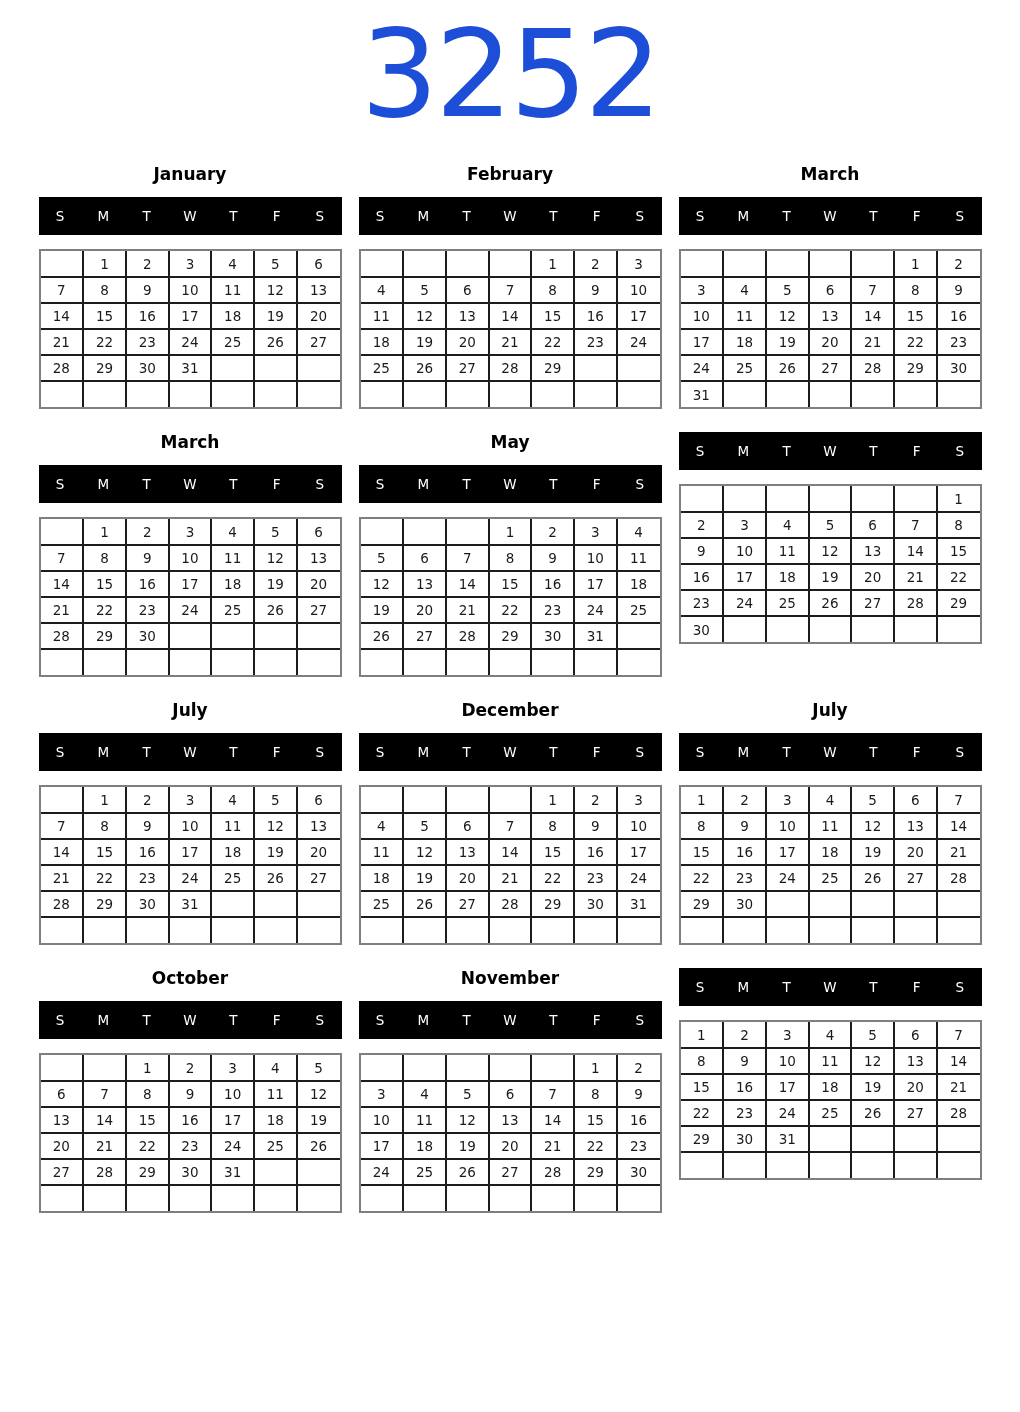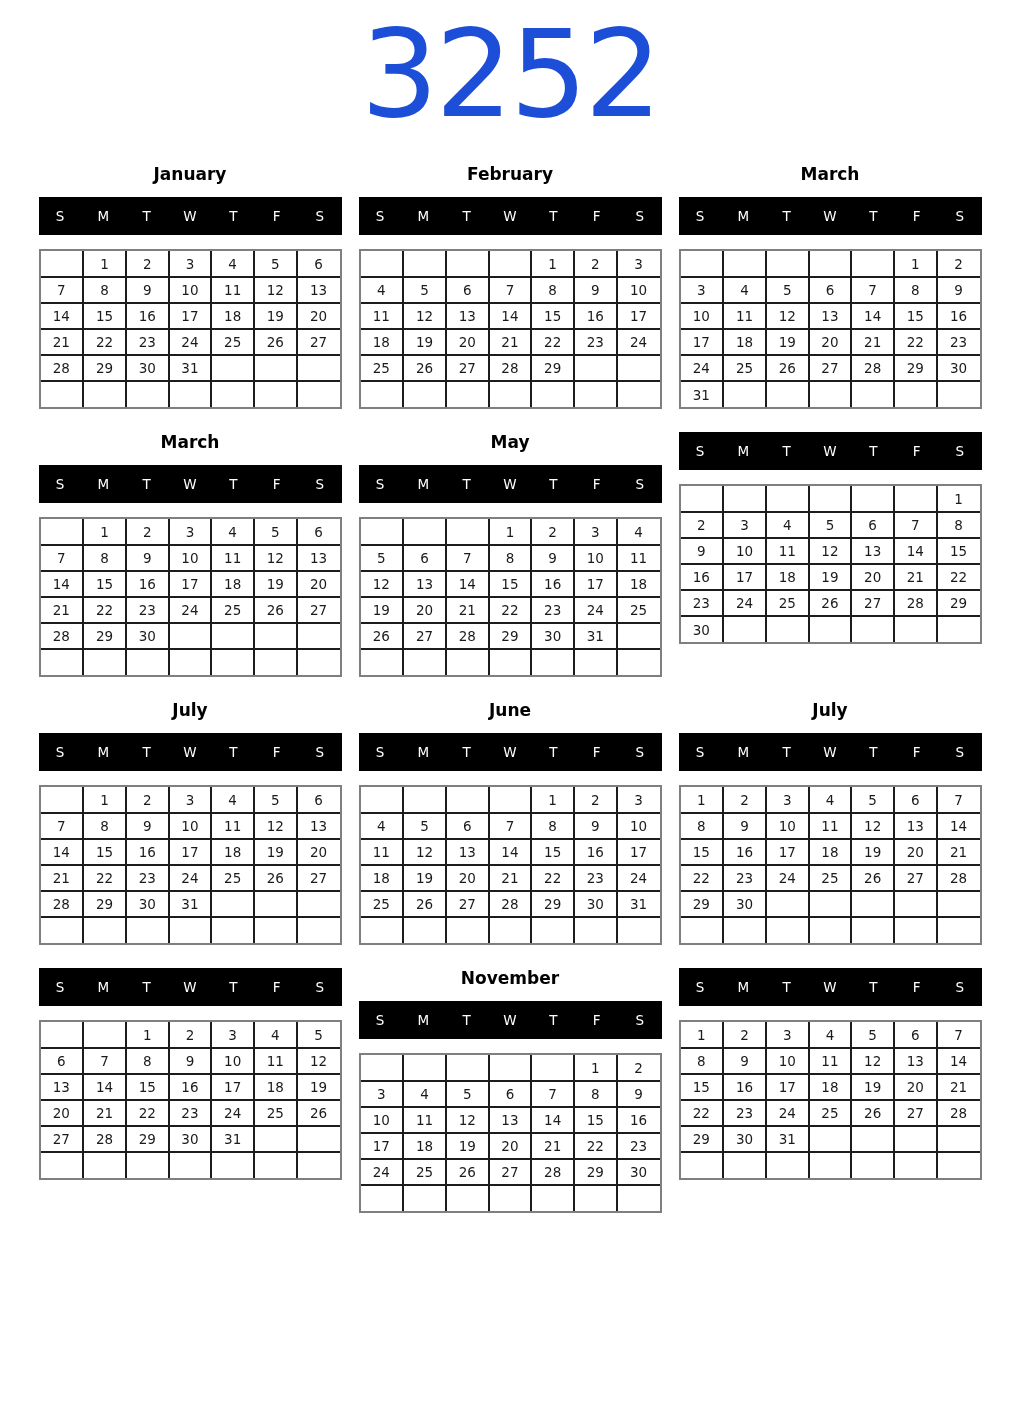--- a/index.html
+++ b/index.html
@@ -587,21 +587,21 @@
                 <td></td>
                 <td></td>
                 <td></td>
                 <td></td>
               </tr>
             </tbody>
           </table>
         </div>
       </section>
       <section class="month">
-        <div class="month-title">June</div>
+        <div class="month-title">December</div>
         <div class="weekday-row">
           <span>S</span>
           <span>M</span>
           <span>T</span>
           <span>W</span>
           <span>T</span>
           <span>F</span>
           <span>S</span>
         </div>
         <div class="grid-wrap">
@@ -731,20 +731,21 @@
                 <td></td>
                 <td></td>
                 <td></td>
                 <td></td>
               </tr>
             </tbody>
           </table>
         </div>
       </section>
       <section class="month">
+        <div class="month-title">October</div>
         <div class="weekday-row">
           <span>S</span>
           <span>M</span>
           <span>T</span>
           <span>W</span>
           <span>T</span>
           <span>F</span>
           <span>S</span>
         </div>
         <div class="grid-wrap">

